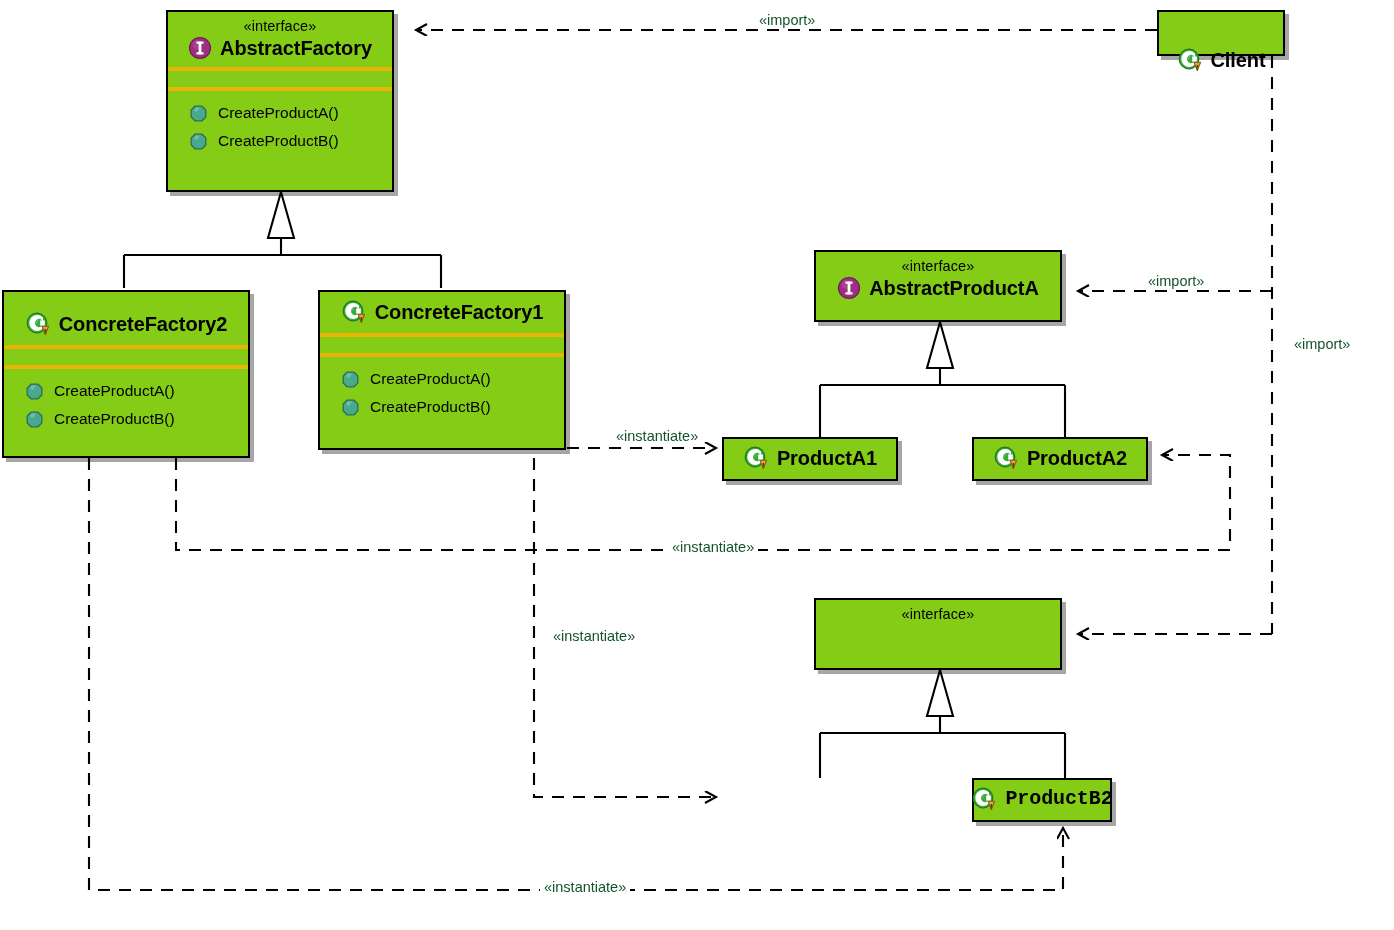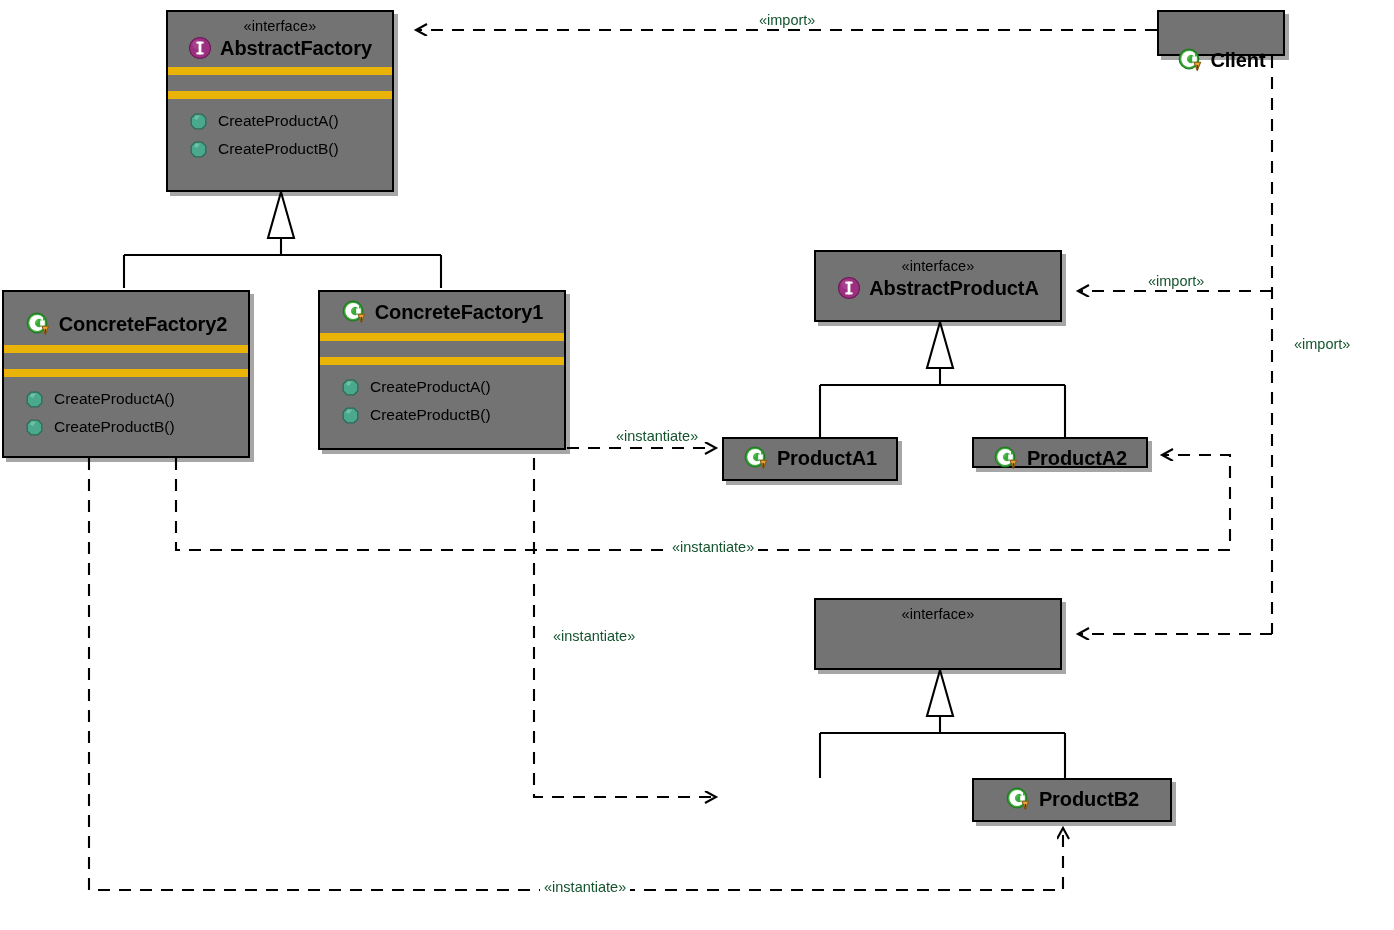--- a/index.html
+++ b/index.html
@@ -23,21 +23,21 @@
     left: 0;
     top: 0;
     width: 1394px;
     height: 930px;
     pointer-events: none;
   }
 
   
   .uml-box {
     position: absolute;
-    background: #737373;
+    background: #84cc16;
     border: 2px solid #000000;
     box-sizing: border-box;
     box-shadow: 4px 4px 0 rgba(0,0,0,0.35);
   }
   .name-compartment {
     box-sizing: border-box;
     padding: 5px 10px 6px 10px;
     text-align: center;
   }
   .stereotype {
@@ -55,21 +55,21 @@
     line-height: 26px;
   }
   .class-title {
     font-size: 20px;
     font-weight: bold;
     color: #000000;
     white-space: nowrap;
     letter-spacing: -0.1px;
   }
   .divider {
-    border-top: 8px solid #eab308;
+    border-top: 4px solid #eab308;
   }
   .empty-compartment {
     height: 16px;
   }
   .ops-compartment {
     padding: 8px 0 10px 0;
   }
   .op-row {
     display: flex;
     align-items: center;
@@ -358,21 +358,21 @@
             <polygon points="17,14.2 23.6,14.2 20.3,22.6" fill="#e8a33d" stroke="#8a5c14" stroke-width="1.1" stroke-linejoin="round"></polygon>
             <rect x="19.6" y="17" width="1.5" height="3" fill="#5a3a08"></rect>
             <rect x="19.6" y="20.4" width="1.5" height="1.3" fill="#5a3a08"></rect>
           </svg>
         </span>
         <span class="class-title">ProductA1</span>
       </div>
     </div>
   </div>
 
-  <div class="uml-box" style="left:972px; top:437px; width:176px; height:31px;">
+  <div class="uml-box" style="left:972px; top:437px; width:176px; height:44px;">
     <div class="name-compartment" style="padding-top:6px;">
       <div class="title-row">
         <span class="icon icon-class">
           <svg viewBox="0 0 26 24" width="26" height="24">
             <circle cx="12" cy="11" r="9.8" fill="#3aa93a" stroke="#1f7a1f" stroke-width="1.2"></circle>
             <circle cx="9.5" cy="7.5" r="4.2" fill="#63c463" opacity="0.6"></circle>
             <path d="M 18 5.4 A 8 8 0 1 0 18 16.6 L 18 12.6 A 4.2 4.2 0 1 1 18 9.4 Z" fill="#ffffff"></path>
             <rect x="15.2" y="8.4" width="4.6" height="5.2" fill="#ffffff"></rect>
             <polygon points="17,14.2 23.6,14.2 20.3,22.6" fill="#e8a33d" stroke="#8a5c14" stroke-width="1.1" stroke-linejoin="round"></polygon>
             <rect x="19.6" y="17" width="1.5" height="3" fill="#5a3a08"></rect>
@@ -384,21 +384,21 @@
     </div>
   </div>
 
   <div class="uml-box" style="left:814px; top:598px; width:248px; height:72px;">
     <div class="name-compartment">
       <div class="stereotype">«interface»</div>
     </div>
   </div>
 
 
-  <div class="uml-box" style="left:972px; top:778px; width:200px; height:44px;">
+  <div class="uml-box" style="left:972px; top:778px; width:140px; height:44px;font-family:Liberation Mono, monospace;">
     <div class="name-compartment" style="padding-top:6px;">
       <div class="title-row">
         <span class="icon icon-class">
           <svg viewBox="0 0 26 24" width="26" height="24">
             <circle cx="12" cy="11" r="9.8" fill="#3aa93a" stroke="#1f7a1f" stroke-width="1.2"></circle>
             <circle cx="9.5" cy="7.5" r="4.2" fill="#63c463" opacity="0.6"></circle>
             <path d="M 18 5.4 A 8 8 0 1 0 18 16.6 L 18 12.6 A 4.2 4.2 0 1 1 18 9.4 Z" fill="#ffffff"></path>
             <rect x="15.2" y="8.4" width="4.6" height="5.2" fill="#ffffff"></rect>
             <polygon points="17,14.2 23.6,14.2 20.3,22.6" fill="#e8a33d" stroke="#8a5c14" stroke-width="1.1" stroke-linejoin="round"></polygon>
             <rect x="19.6" y="17" width="1.5" height="3" fill="#5a3a08"></rect>

